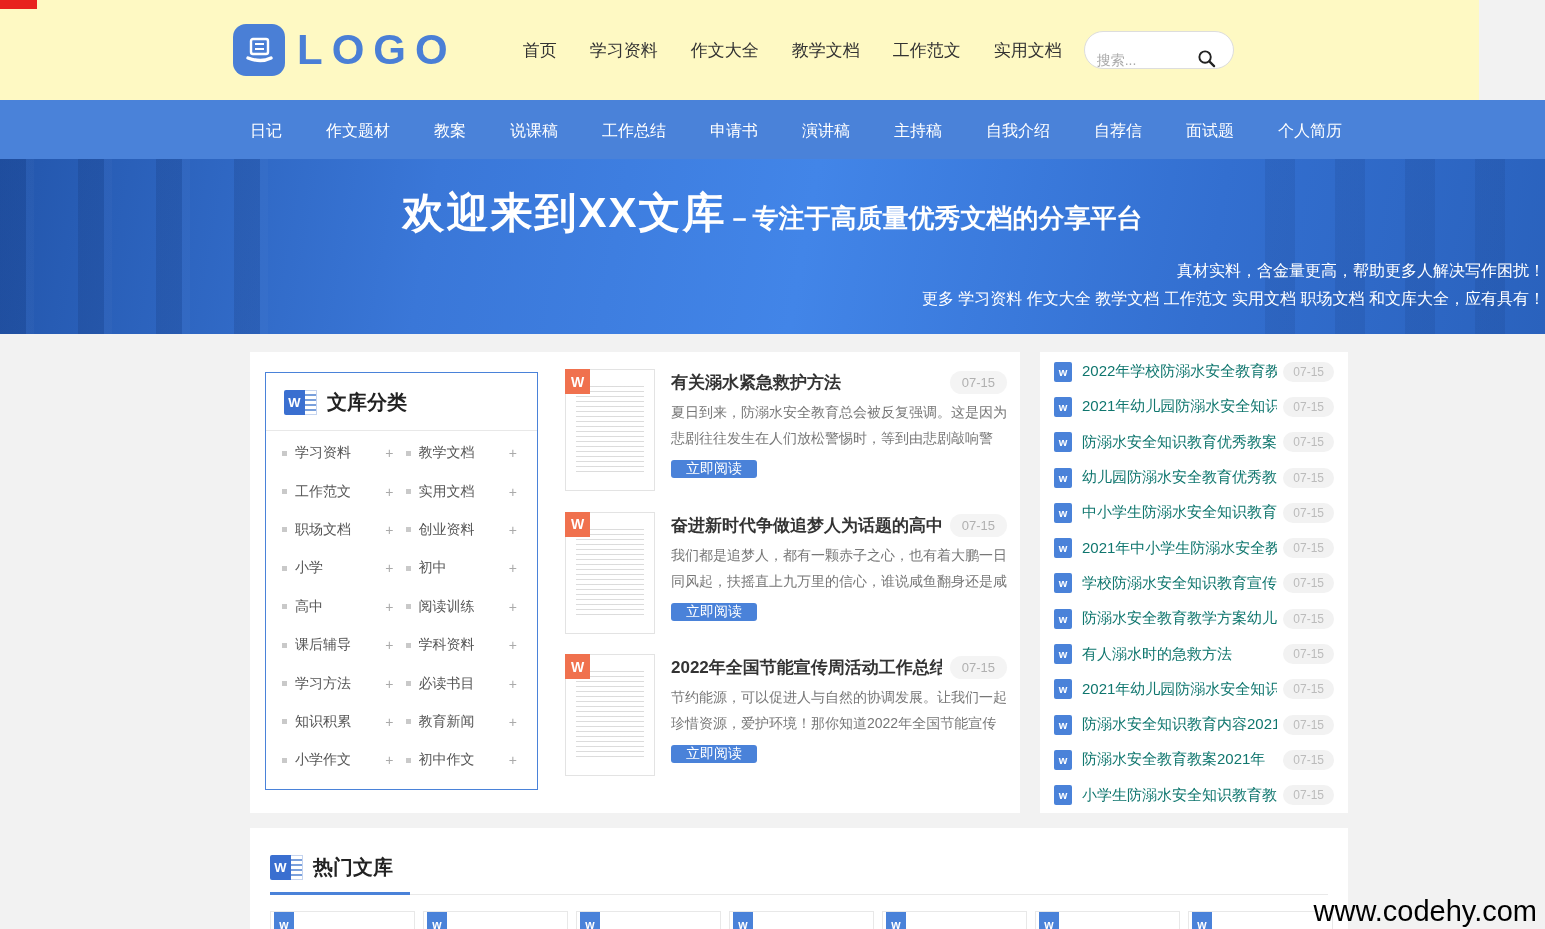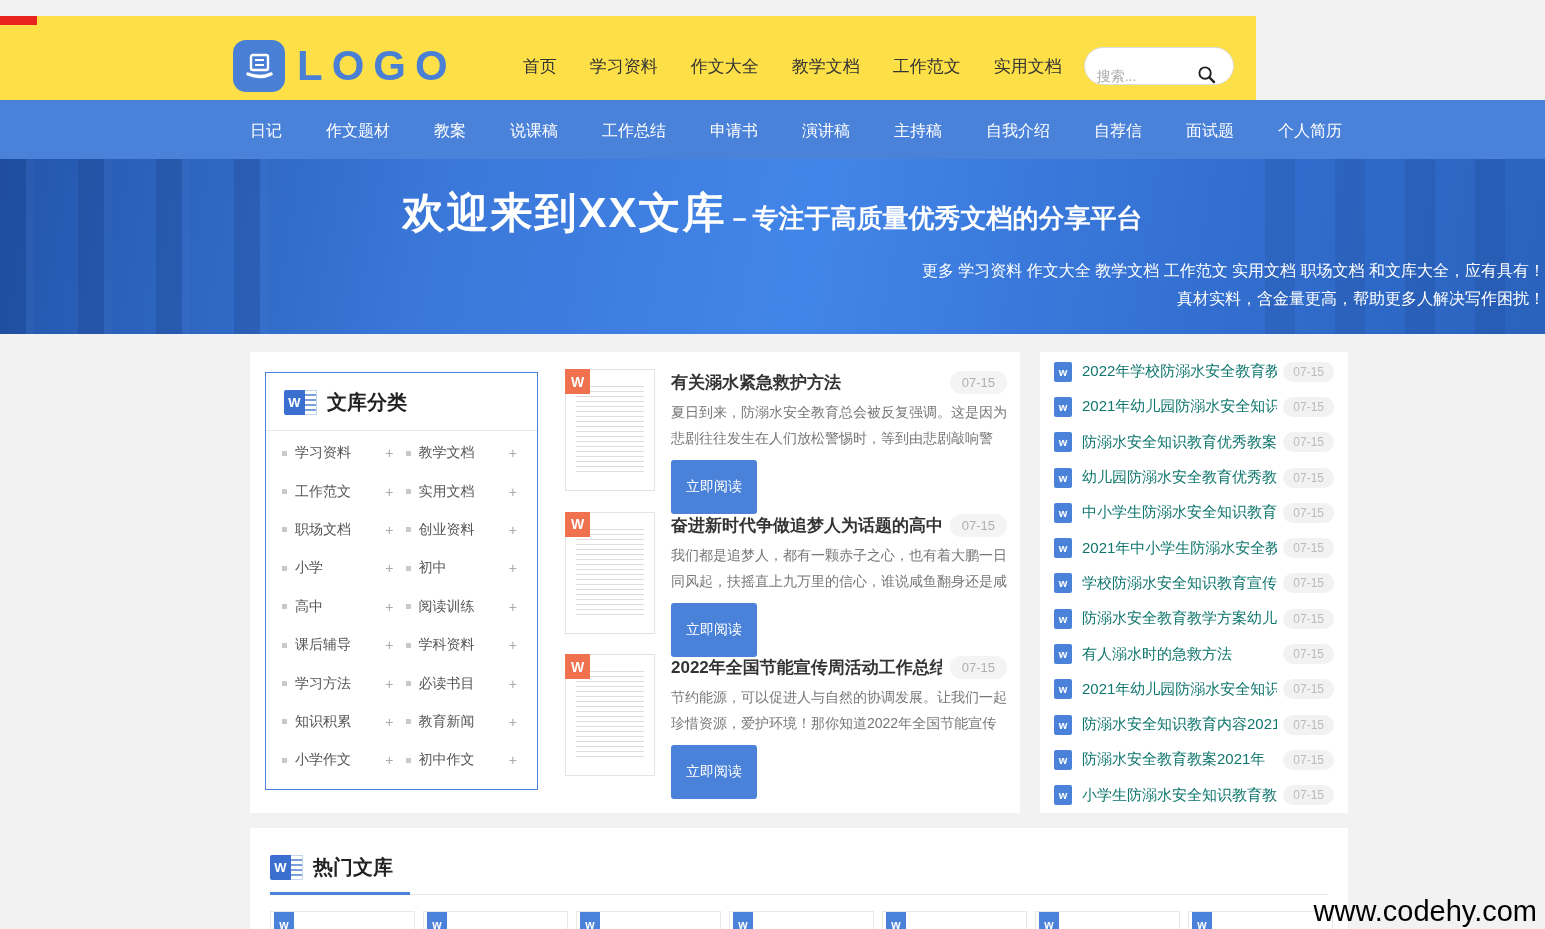--- a/index.html
+++ b/index.html
@@ -1,20 +1,20 @@
 <!DOCTYPE html>
 <html><head>
 <meta charset="utf-8">
 <style>
   * { margin:0; padding:0; box-sizing:border-box; }
   html,body { background:#f2f2f2; font-family:"Liberation Sans","DejaVu Sans",sans-serif; }
   .page { position:relative; width:1545px; height:929px; overflow:hidden; background:#f2f2f2; }
 
   
-  .header { position:absolute; top:16px; left:0; width:1256px; height:100px; background:#fde047; }
+  .header { position:absolute; top:0; left:0; width:1479px; height:100px; background:#fef9c3; }
   .header-inner { display:flex; align-items:center; height:100%; padding-left:233px; }
   .red-strip { position:absolute; left:0; top:0; width:37px; height:9px; background:#e8231f; }
   .logo { display:flex; align-items:center; gap:12px; cursor:pointer; }
   .logo-icon { width:52px; height:52px; background:#4a7fd6; border-radius:13px; display:flex; align-items:center; justify-content:center; }
   .logo-text { font-size:42px; font-weight:800; color:#4a7fd6; letter-spacing:9px; }
   .nav { display:flex; gap:33px; margin-left:66px; font-size:17px; color:#333; }
   .nav a { cursor:pointer; white-space:nowrap; }
   .search { margin-left:22px; width:150px; height:38px; border:1px solid #ddd; border-radius:19px; display:flex; align-items:flex-end; padding:0 12px; background:#fff; }
   .search input { border:none; outline:none; width:98px; font-size:14px; color:#666; background:transparent; }
   .search input::placeholder { color:#aaa; }
@@ -63,21 +63,21 @@
   
   .articles { position:absolute; left:315px; top:14px; width:442px; }
   .article { position:relative; height:142.5px; padding-left:106px; }
   .thumb { position:absolute; left:0; top:3px; width:90px; height:122px; border:1px solid #e3e3e3; background:#fff; }
   .thumb-lines { position:absolute; left:10px; right:10px; top:16px; bottom:14px; background:repeating-linear-gradient(180deg,#c9c9c9 0 1px,transparent 1px 5px); opacity:.65; }
   .thumb-badge { position:absolute; left:-1px; top:-1px; width:25px; height:25px; background:#f0714e; color:#fff; font-weight:bold; font-size:14px; display:flex; align-items:center; justify-content:center; }
   .article-head { display:flex; align-items:center; justify-content:space-between; padding-top:5px; }
   .article-title { font-size:17px; font-weight:bold; color:#333; white-space:nowrap; overflow:hidden; cursor:pointer; }
   .date-pill { font-size:13px; color:#b0b0b0; background:#f4f4f4; border-radius:12px; padding:4px 12px; margin-left:8px; flex:none; }
   .article-desc { font-size:14px; color:#777; line-height:26px; margin-top:5px; height:52px; overflow:hidden; }
-  .read-btn { display:inline-block; margin-top:9px; background:#4a82d9; color:#fff; font-size:14px; padding:18px 15px; border-radius:3px; border:none; cursor:pointer; }
+  .read-btn { display:inline-block; margin-top:9px; background:#4a82d9; color:#fff; font-size:14px; padding:0 15px; border-radius:3px; border:none; cursor:pointer; }
 
   
   .side-row { display:flex; align-items:center; height:35.3px; }
   .w-badge { width:18px; height:20px; background:#4a82d9; border-radius:2px; color:#fff; font-size:11px; font-weight:bold; display:flex; align-items:center; justify-content:center; margin-right:10px; flex:none; }
   .side-row-title { flex:1; font-size:15px; color:#0f766e; white-space:nowrap; overflow:hidden; cursor:pointer; }
   .date-pill-sm { font-size:12px; color:#bbb; background:#f2f2f2; border-radius:11px; padding:3px 10px; margin-left:6px; flex:none; }
 
   
   .hot-head { display:flex; align-items:center; gap:10px; padding:26px 0 0 20px; }
   .hot-title { font-size:20px; font-weight:bold; color:#222; }
@@ -145,22 +145,22 @@
       <a>面试题</a>
       <a>个人简历</a>
     </div>
 
   <div class="hero">
     <div class="hero-line1">
       <span class="hero-title">欢迎来到XX文库</span>
       <span class="hero-sub">－专注于高质量优秀文档的分享平台</span>
     </div>
     <div class="hero-text">
+      <div>真材实料，含金量更高，帮助更多人解决写作困扰！</div>
       <div>更多 学习资料 作文大全 教学文档 工作范文 实用文档 职场文档 和文库大全，应有具有！</div>
-      <div>真材实料，含金量更高，帮助更多人解决写作困扰！</div>
     </div>
   </div>
 
   <div class="box box1">
 
     <div class="sidebox">
       <div class="side-head">
         <span class="word-icon">
           <span class="w-sq">W</span>
             <span class="w-lines"></span>

